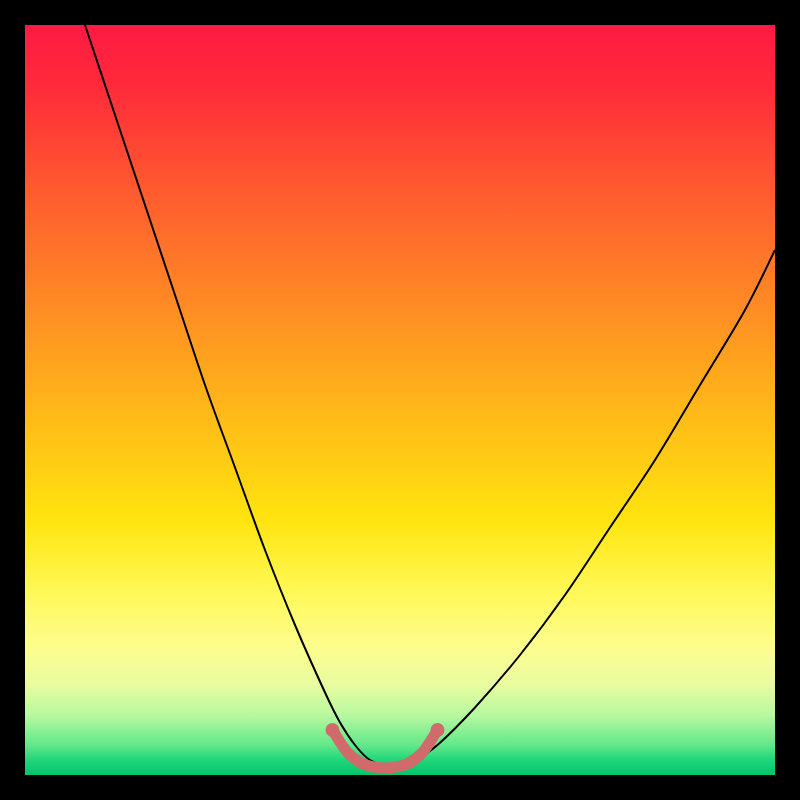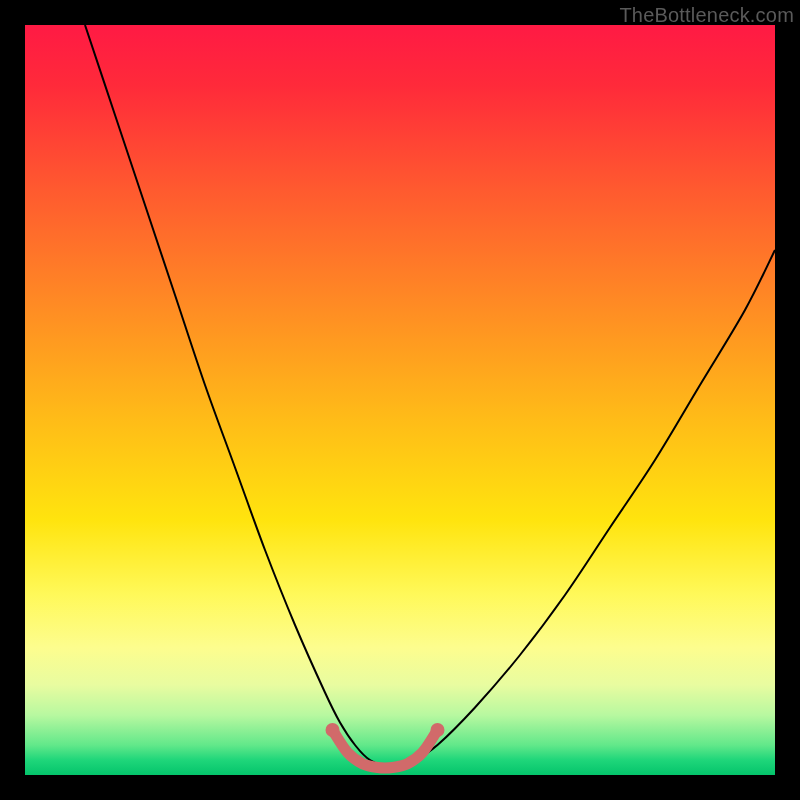--- a/index.html
+++ b/index.html
@@ -68,14 +68,13 @@
     <div class="gradient-bg"></div>
     <svg class="curve" viewBox="0 0 750 750" preserveAspectRatio="none">
       <path id="main-curve" d="M 60 0 C 65 15, 80 60, 90 90 C 100 120, 110 150, 120 180 C 130 210, 140 240, 150 270 C 160 300, 170 331.25, 180 360 C 190 388.75, 200.00000000000003 415, 210.00000000000003 442.5 C 220.00000000000003 470, 230 498.75, 240 525 C 250 551.25, 260 576.25, 270 600 C 280 623.75, 292.5 651.25, 300 667.5 C 307.5 683.75, 310 688.75, 315 697.5 C 320 706.25, 325 713.75, 330 720 C 335 726.25, 338.75 731.25, 345 735 C 351.25 738.75, 360 742.5, 367.5 742.5 C 375 742.5, 382.5 738.75, 390 735 C 397.5 731.25, 402.50000000000006 728.75, 412.50000000000006 720 C 422.50000000000006 711.25, 436.25 697.5, 450 682.5 C 463.75 667.5, 480 648.75, 495 630 C 510 611.25, 525 591.25, 540 570 C 555 548.75, 570 525, 585 502.5 C 600 480, 615 458.75, 630 435 C 645 411.25, 660 385, 675 360 C 690 335, 707.5 307.5, 720 285 C 732.5 262.5, 745 235, 750 225" fill="none" stroke="#000000" stroke-width="2"></path>
       <path id="accent-curve" d="M 307.5 705 C 310 708.75, 317.5 721.875, 322.5 727.5 C 327.5 733.125, 332.5 736.25, 337.5 738.75 C 342.5 741.25, 347.5 741.875, 352.5 742.5 C 357.5 743.125, 362.5 743.125, 367.5 742.5 C 372.5 741.875, 377.5 741.25, 382.5 738.75 C 387.5 736.25, 392.5 733.125, 397.5 727.5 C 402.5 721.875, 410.00000000000006 708.75, 412.50000000000006 705" fill="none" stroke="#d16a6a" stroke-width="11" stroke-linecap="round" stroke-linejoin="round"></path>
       <g id="accent-dots">
           <circle cx="307.5" cy="705" r="7" fill="#d16a6a"></circle>
           <circle cx="412.50000000000006" cy="705" r="7" fill="#d16a6a"></circle>
         </g>
     </svg>
   </div>
-  <div class="watermark">TheBottleneck.com</div>
 </div>
 
 </body></html>

